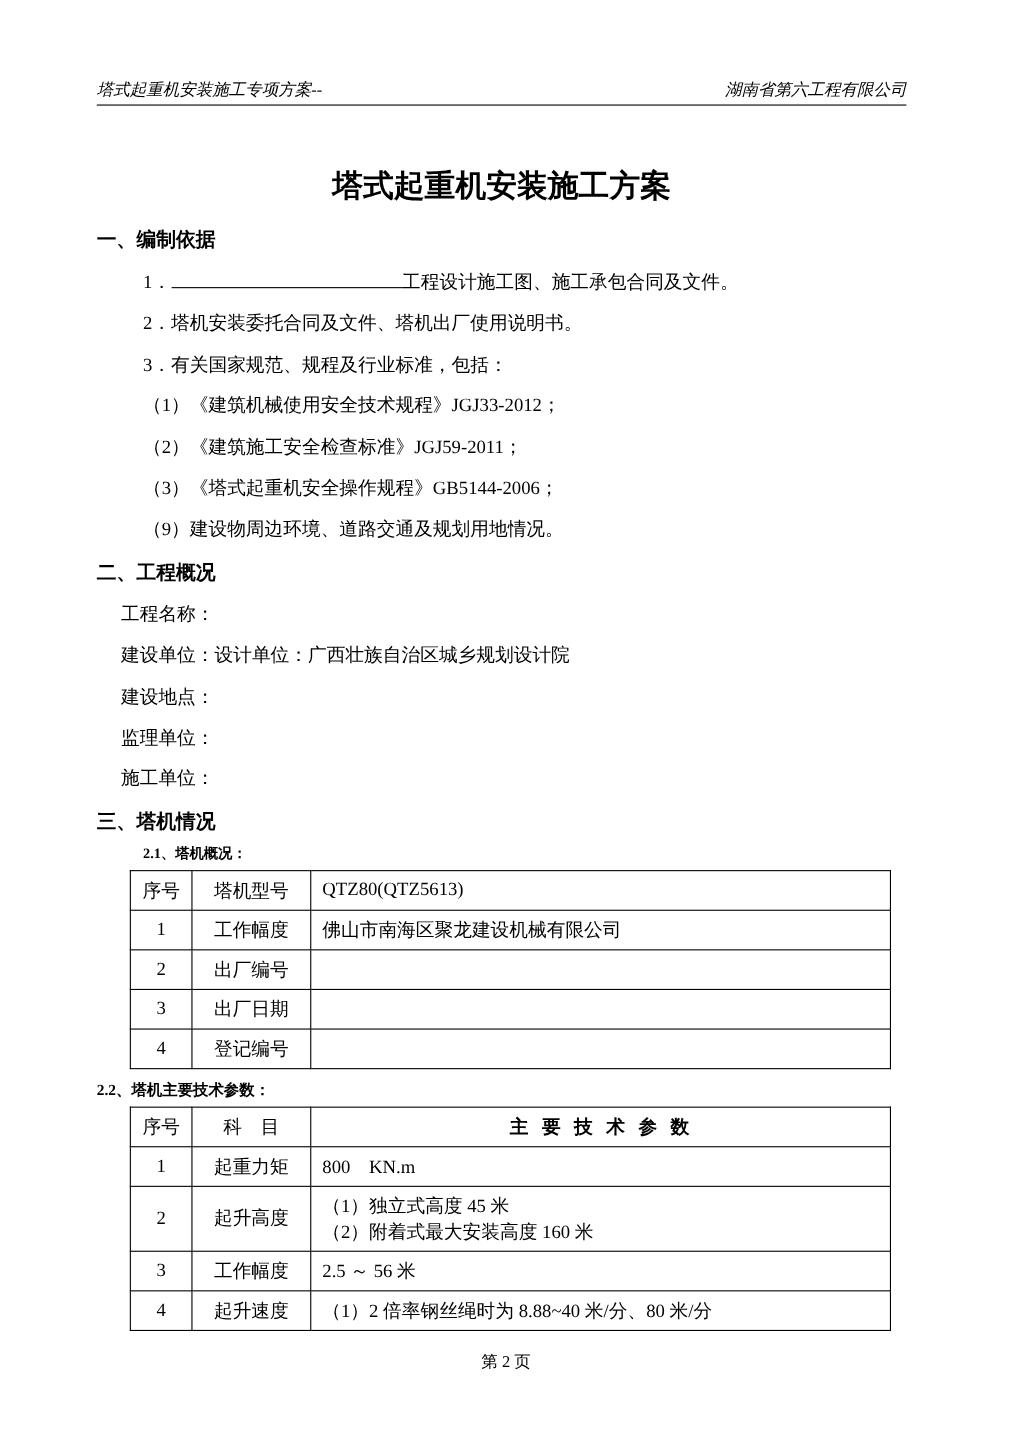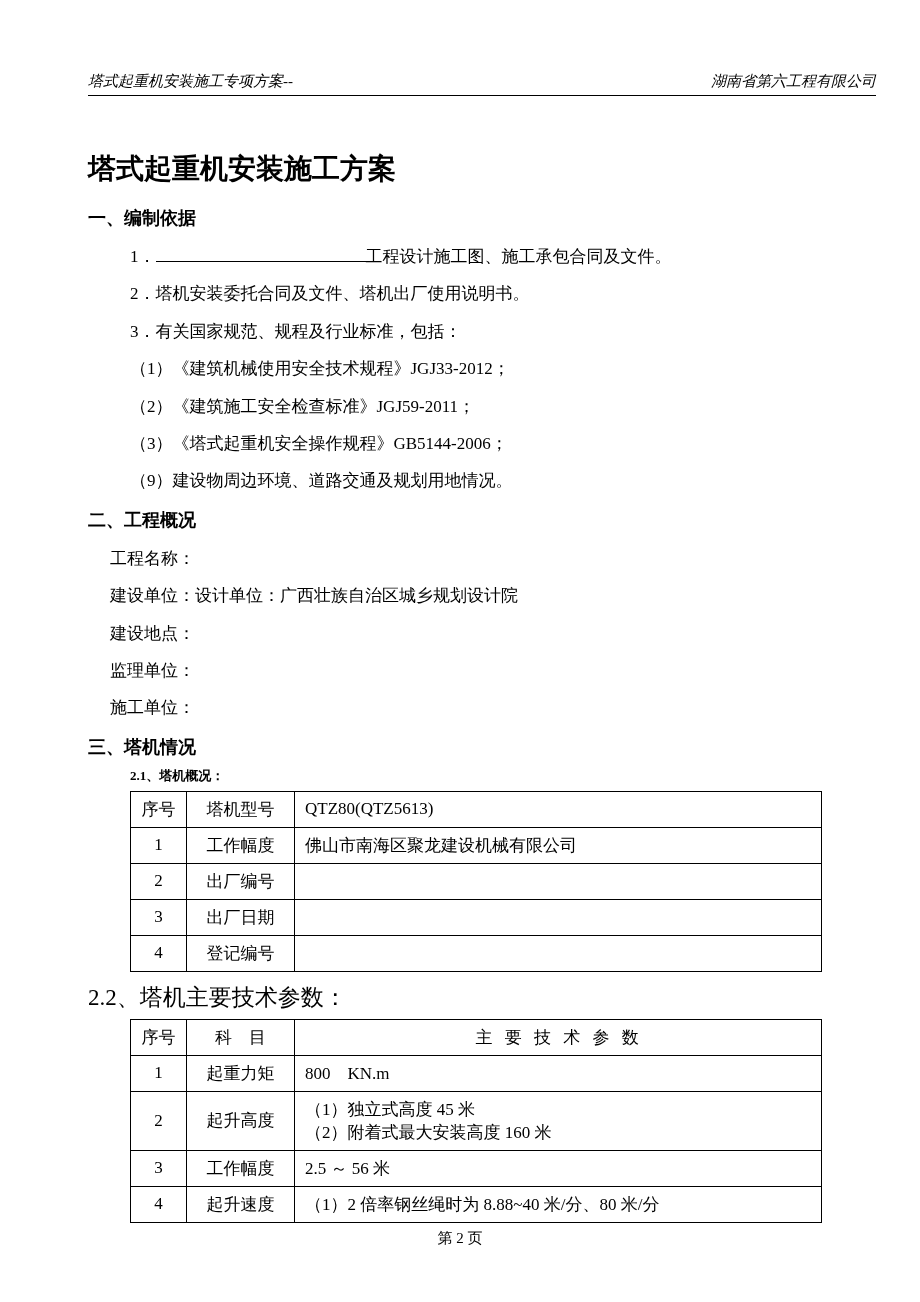--- a/index.html
+++ b/index.html
@@ -6,34 +6,35 @@
   body {
     margin: 0;
     background: #fff;
     font-family: "SimSun", "宋体", serif;
     color: #000;
     width: 920px;
   }
   .page {
     width: 920px;
     min-height: 1302px;
-    padding: 64px 44px 40px 88px;
+    padding: 64px 96px 40px 88px;
     position: relative;
   }
   .hr-top {
     border-bottom: 1px solid #000;
     margin-top: 8px;
     display: flex;
     justify-content: space-between;
     font-style: italic;
     font-size: 15px;
     padding-bottom: 4px;
     font-family: "KaiTi", "楷体", serif;
   }
   .title {
+    text-align: center;
     font-size: 28px;
     font-weight: bold;
     margin-top: 54px;
     margin-bottom: 18px;
     font-family: "SimSun", "宋体", serif;
   }
   .section-head {
     font-size: 18px;
     font-weight: bold;
     margin: 8px 0 8px 0;
@@ -56,28 +57,28 @@
     vertical-align: baseline;
     height: 1em;
   }
   .sub-head {
     font-size: 13px;
     font-weight: bold;
     margin: 0 0 6px 42px;
     font-family: "SimSun","宋体",serif;
   }
   .sub-head2 {
-    font-size: 23px;
-    font-weight: normal;
+    font-size: 14px;
+    font-weight: bold;
     margin: 10px 0 6px 0;
     font-family: "SimSun","宋体",serif;
   }
   table {
     border-collapse: collapse;
-    margin-left: 42px;
+    margin-left: 30px;
     width: 692px;
     font-size: 17px;
   }
   table td, table th {
     border: 1px solid #000;
     padding: 6px 8px;
     vertical-align: middle;
     font-weight: normal;
   }
   .col-seq { width: 56px; text-align: center; }
@@ -155,21 +156,21 @@
     </tr>
   </tbody>
     </table>
 
   <div class="sub-head2">2.2、塔机主要技术参数：</div>
   <table>
     <tbody>
         <tr>
       <td class="col-seq">序号</td>
       <td class="col-lab">科　目</td>
-      <td class="col-val spaced" style="text-align:center;">主 要 技 术 参 数</td>
+      <td class="col-val spaced" style="text-align:center;font-weight:bold;">主 要 技 术 参 数</td>
     </tr>
     <tr>
       <td class="col-seq">1</td>
       <td class="col-lab">起重力矩</td>
       <td class="col-val">800　KN.m</td>
     </tr>
     <tr>
       <td class="col-seq">2</td>
       <td class="col-lab">起升高度</td>
       <td class="col-val" style="white-space:pre-line;">（1）独立式高度 45 米

